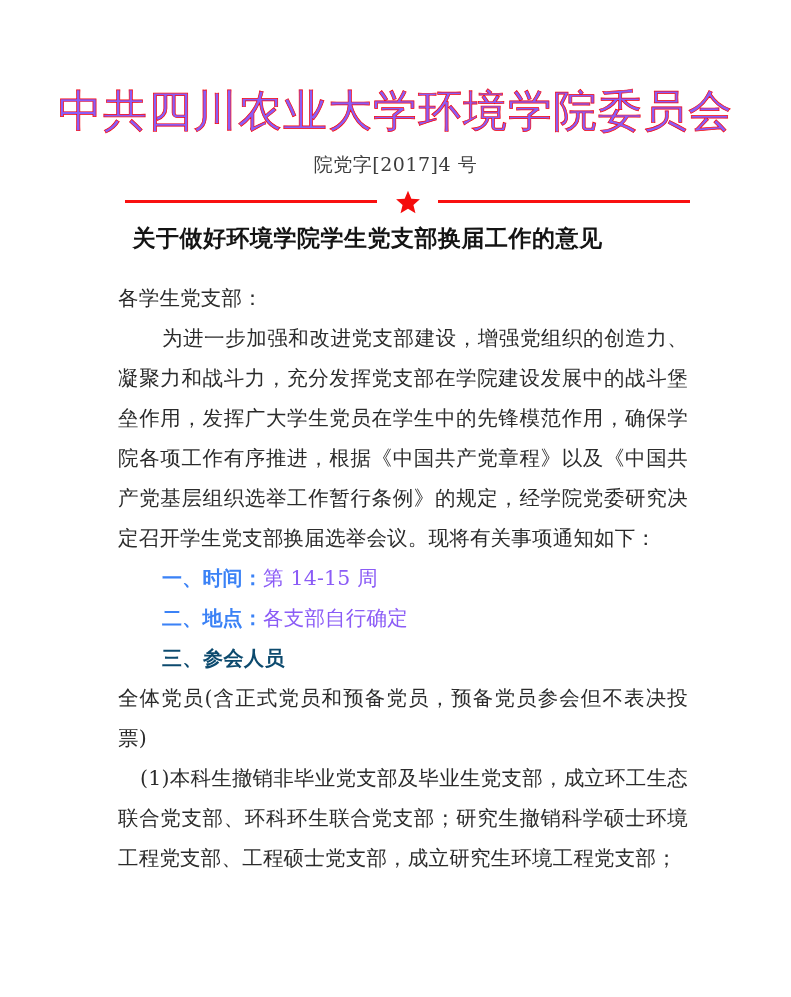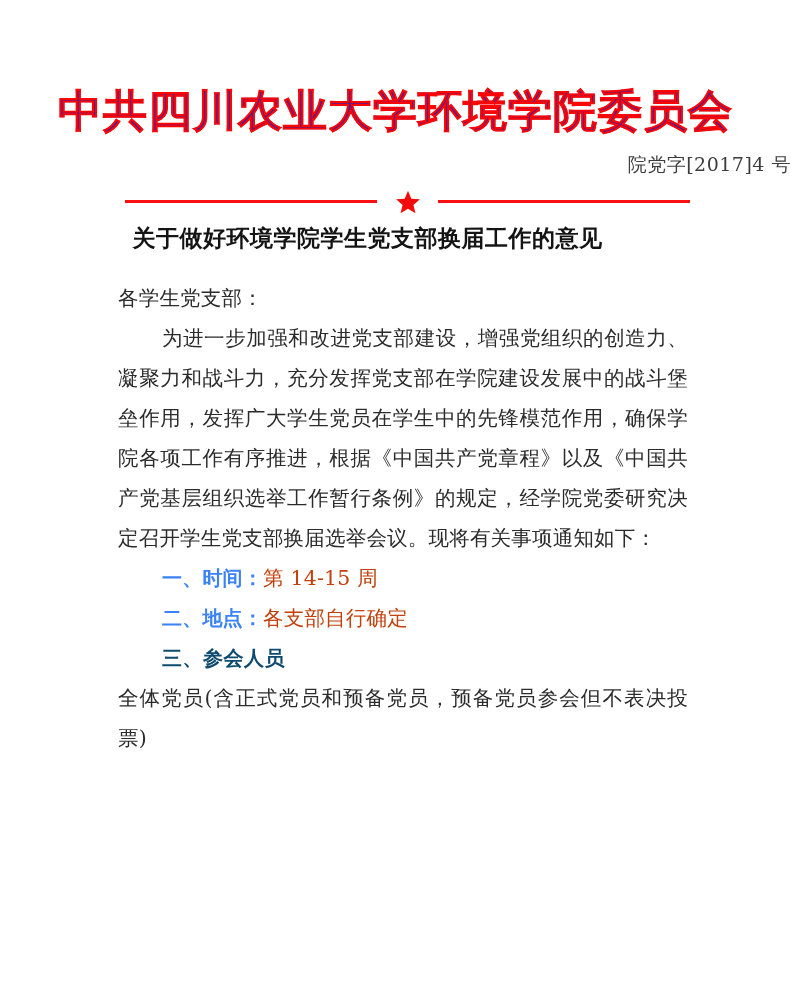--- a/index.html
+++ b/index.html
@@ -28,35 +28,35 @@
   
   .masthead {
     position: absolute;
     top: 84px;
     left: 0;
     width: 791px;
     text-align: center;
   }
   .org-title {
     font-family: "DejaVu Serif", "Liberation Serif", serif;
-    font-weight: bold;
-    color: #4c1d95;
+    font-weight: normal;
+    color: #8b5cf6;
     font-size: 44px;
     line-height: 54px;
     letter-spacing: 1px;
     white-space: nowrap;
     -webkit-text-stroke: 0.7px #fb0505;
   }
 
   .doc-number {
     position: absolute;
     top: 151px;
     left: 0;
     width: 791px;
-    text-align: right;
+    text-align: center;
     font-family: "DejaVu Serif", "Liberation Serif", serif;
     font-size: 19px;
     line-height: 26px;
     color: #3d3d3d;
     letter-spacing: 0.5px;
   }
 
   
   .separator {
     position: absolute;
@@ -135,21 +135,21 @@
   }
   .heading-line .lead {
     font-family: "DejaVu Sans", "Liberation Sans", sans-serif;
     font-weight: bold;
     font-size: 20px;
     color: #3b82f6;
   }
   .heading-line .tail {
     font-family: "DejaVu Serif", "Liberation Serif", serif;
     font-weight: normal;
-    color: #c2410c;
+    color: #8b5cf6;
   }
 
   .section-heading {
     font-family: "DejaVu Sans", "Liberation Sans", sans-serif;
     font-weight: bold;
     font-size: 20px;
     line-height: 40px;
     color: #0c4a6e;
     margin: 0;
     text-indent: 44px;
@@ -190,15 +190,16 @@
     </p>
 
     <p class="heading-line">
       <span class="lead">二、地点：</span><span class="tail">各支部自行确定</span>
     </p>
 
     <p class="section-heading">三、参会人员</p>
     <p class="para flat">全体党员(含正式党员和预备党员，预备党员参会但不表决投票)</p>
 
 
+    <p class="para indent1">(1)本科生撤销非毕业党支部及毕业生党支部，成立环工生态联合党支部、环科环生联合党支部；研究生撤销科学硕士环境工程党支部、工程硕士党支部，成立研究生环境工程党支部；</p>
 
   </div>
 </div>
 
 </body></html>

